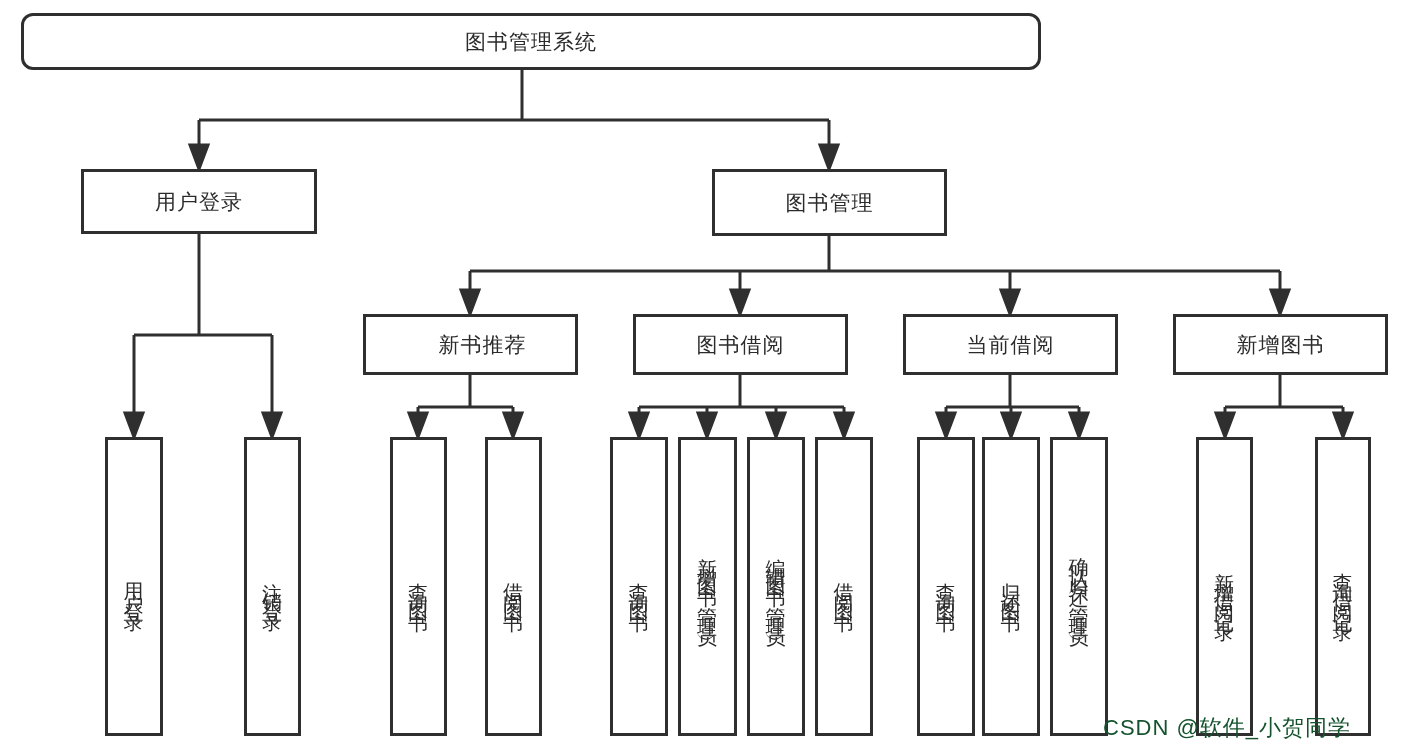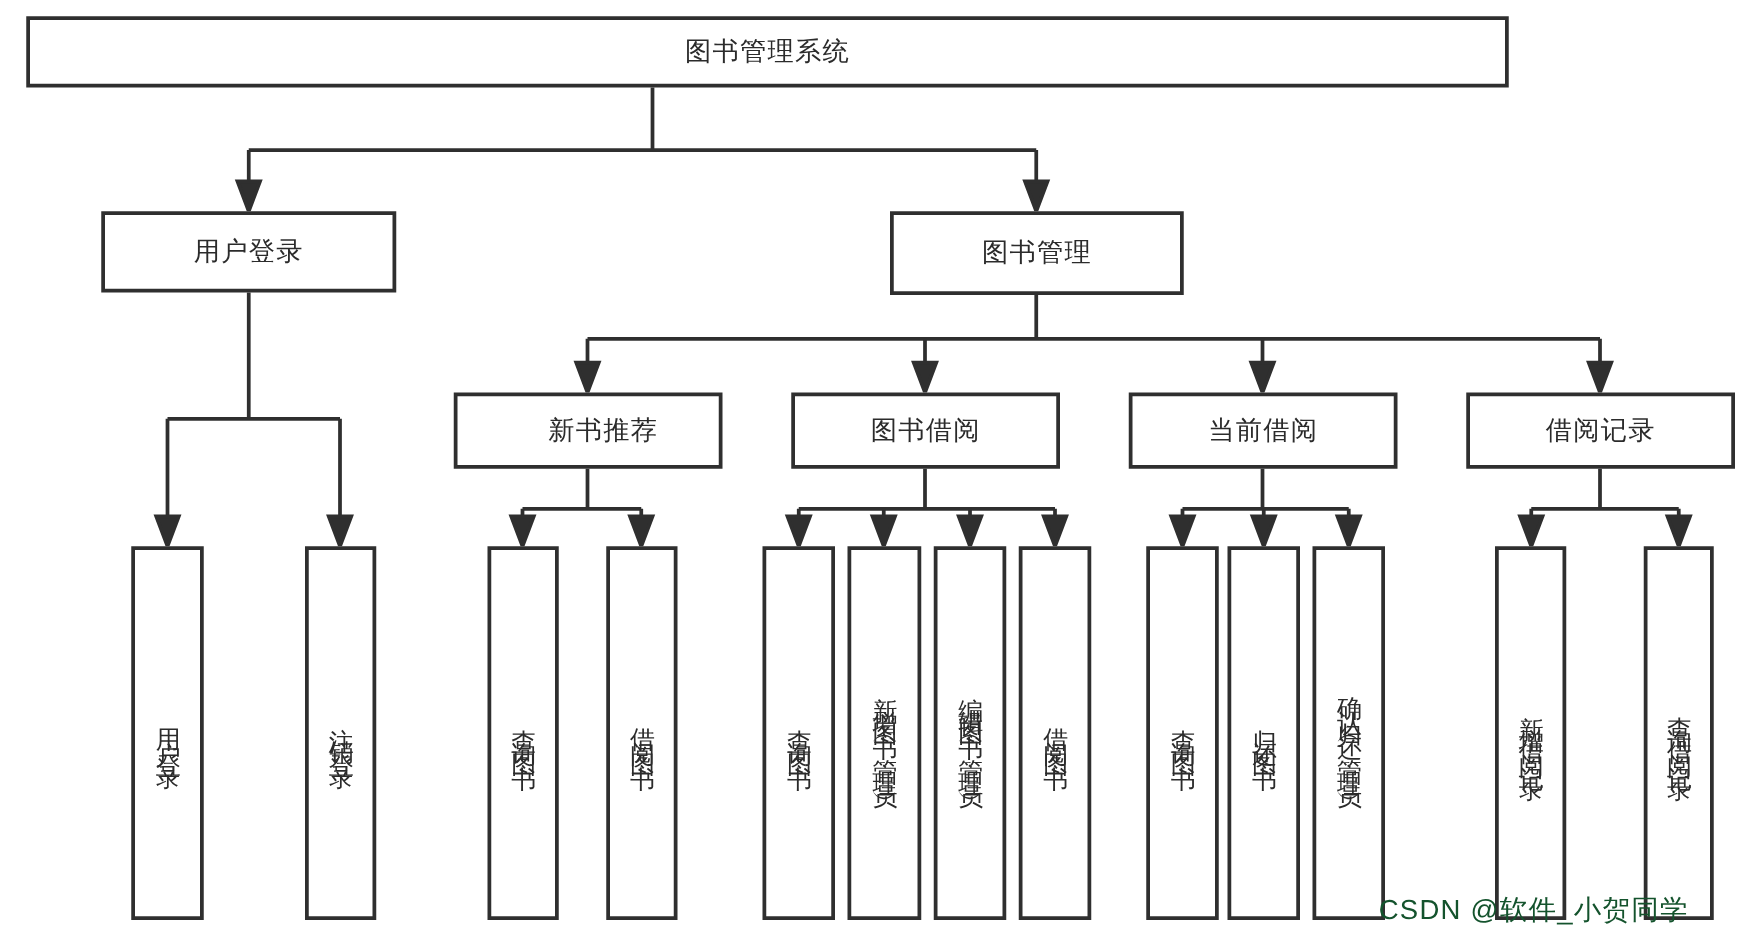--- a/index.html
+++ b/index.html
@@ -115,29 +115,29 @@
 
       <line x1="1280" y1="374" x2="1280" y2="407"></line>
       <line x1="1225" y1="407" x2="1343" y2="407"></line>
       <line x1="1225" y1="407" x2="1225" y2="416"></line>
       <polygon points="1216,413 1234,413 1225,437"></polygon>
       <line x1="1343" y1="407" x2="1343" y2="416"></line>
       <polygon points="1334,413 1352,413 1343,437"></polygon>
     </g>
   </svg>
 
-  <div class="node h" style="left:21px; top:13px; width:1186px; height:57px;">图书管理系统</div>
+  <div class="node h" style="left:21px; top:13px; width:1020px; height:57px;border-radius:12px;">图书管理系统</div>
 
   <div class="node h" style="left:81px; top:169px; width:236px; height:65px;">用户登录</div>
   <div class="node h" style="left:712px; top:169px; width:235px; height:67px;">图书管理</div>
 
   <div class="node h" style="left:363px; top:314px; width:215px; height:61px;padding-left:24px;">新书推荐</div>
   <div class="node h" style="left:903px; top:314px; width:215px; height:61px;">当前借阅</div>
   <div class="node h" style="left:633px; top:314px; width:215px; height:61px;">图书借阅</div>
-  <div class="node h" style="left:1173px; top:314px; width:215px; height:61px;">借阅记录</div>
+  <div class="node h" style="left:1173px; top:314px; width:215px; height:61px;">新增图书</div>
 
   <div class="node v" style="left:105px; width:58px;">用户登录</div>
   <div class="node v" style="left:244px; width:57px;">注销登录</div>
 
   <div class="node v" style="left:390px; width:57px;">查询图书</div>
   <div class="node v" style="left:485px; width:57px;">借阅图书</div>
 
   <div class="node v" style="left:610px; width:58px;">查询图书</div>
   <div class="node v" style="left:678px; width:59px;">新增图书（管理员）</div>
   <div class="node v" style="left:747px; width:58px;">编辑图书（管理员）</div>

